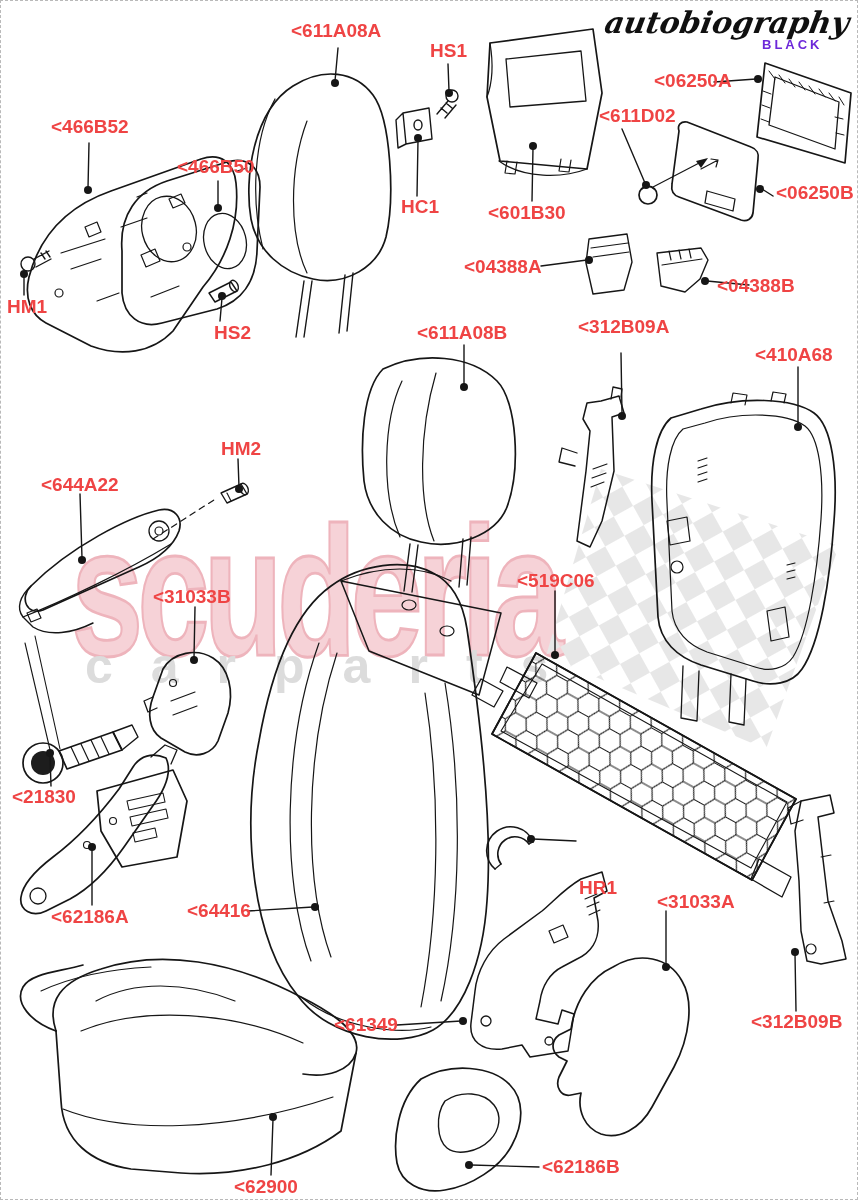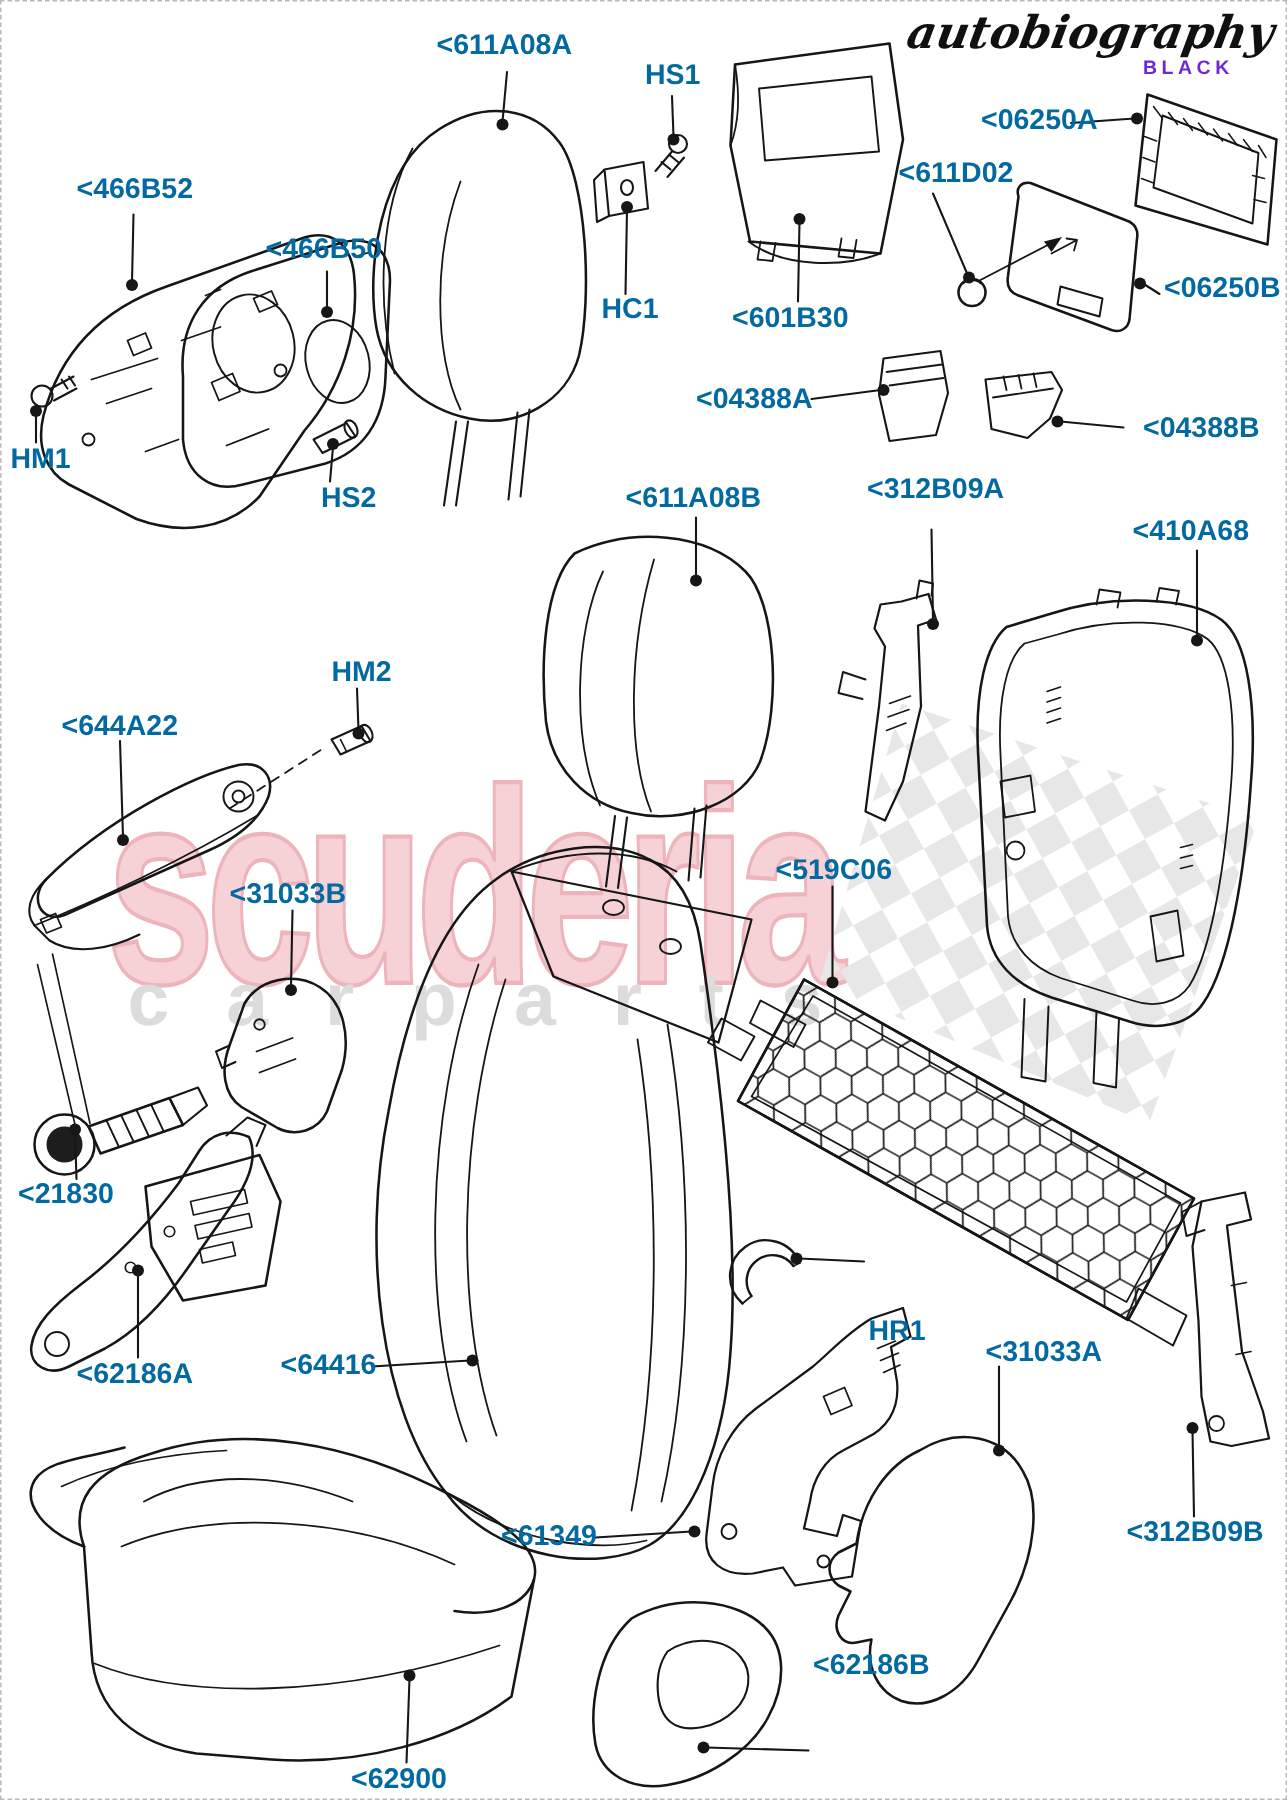--- a/index.html
+++ b/index.html
@@ -19,21 +19,21 @@
   .wm-sub{
     position:absolute;left:84px;top:640px;z-index:1;
     font-size:50px;font-weight:bold;letter-spacing:38px;line-height:1;
     color:#dcdcdc;white-space:nowrap;user-select:none;
   }
   
   #art{position:absolute;left:0;top:0;z-index:2;}
   
   .lbl{
     position:absolute;z-index:3;font-size:19px;font-weight:bold;
-    color:#0369a1;white-space:nowrap;cursor:pointer;line-height:1.1;
+    color:#ef4444;white-space:nowrap;cursor:pointer;line-height:1.1;
   }
   
   .brand1{
     position:absolute;right:8px;top:4px;z-index:3;
     font-family:"DejaVu Serif",serif;font-style:italic;font-weight:bold;
     font-size:30px;color:#101010;transform:skewX(-10deg);white-space:nowrap;
   }
   .brand2{
     position:absolute;left:761px;top:36px;z-index:3;
     font-size:13px;font-weight:bold;letter-spacing:3px;color:#6d28d9;
@@ -349,31 +349,31 @@
   <div class="lbl" style="left:50px;top:116px">&lt;466B52</div>
   <div class="lbl" style="left:176px;top:156px">&lt;466B50</div>
   <div class="lbl" style="left:653px;top:70px">&lt;06250A</div>
   <div class="lbl" style="left:598px;top:105px">&lt;611D02</div>
   <div class="lbl" style="left:775px;top:182px">&lt;06250B</div>
   <div class="lbl" style="left:400px;top:196px">HC1</div>
   <div class="lbl" style="left:487px;top:202px">&lt;601B30</div>
   <div class="lbl" style="left:6px;top:296px">HM1</div>
   <div class="lbl" style="left:213px;top:322px">HS2</div>
   <div class="lbl" style="left:463px;top:256px">&lt;04388A</div>
-  <div class="lbl" style="left:761px;top:275px">&lt;04388B</div>
+  <div class="lbl" style="left:716px;top:275px">&lt;04388B</div>
   <div class="lbl" style="left:416px;top:322px">&lt;611A08B</div>
   <div class="lbl" style="left:577px;top:316px">&lt;312B09A</div>
   <div class="lbl" style="left:754px;top:344px">&lt;410A68</div>
   <div class="lbl" style="left:220px;top:438px">HM2</div>
   <div class="lbl" style="left:40px;top:474px">&lt;644A22</div>
   <div class="lbl" style="left:152px;top:586px">&lt;31033B</div>
   <div class="lbl" style="left:516px;top:570px">&lt;519C06</div>
   <div class="lbl" style="left:11px;top:786px">&lt;21830</div>
   <div class="lbl" style="left:50px;top:906px">&lt;62186A</div>
   <div class="lbl" style="left:186px;top:900px">&lt;64416</div>
   <div class="lbl" style="left:578px;top:877px">HR1</div>
   <div class="lbl" style="left:333px;top:1014px">&lt;61349</div>
   <div class="lbl" style="left:656px;top:891px">&lt;31033A</div>
   <div class="lbl" style="left:750px;top:1011px">&lt;312B09B</div>
   <div class="lbl" style="left:233px;top:1176px">&lt;62900</div>
-  <div class="lbl" style="left:541px;top:1100px">&lt;62186B</div>
+  <div class="lbl" style="left:541px;top:1156px">&lt;62186B</div>
 
 </div>
 
 </body></html>

